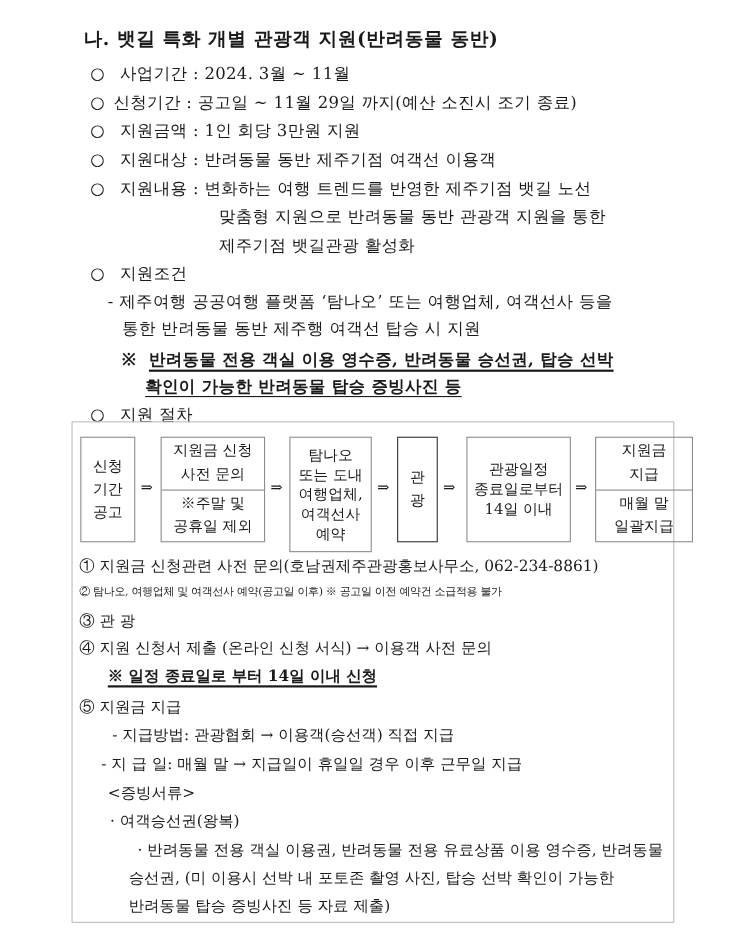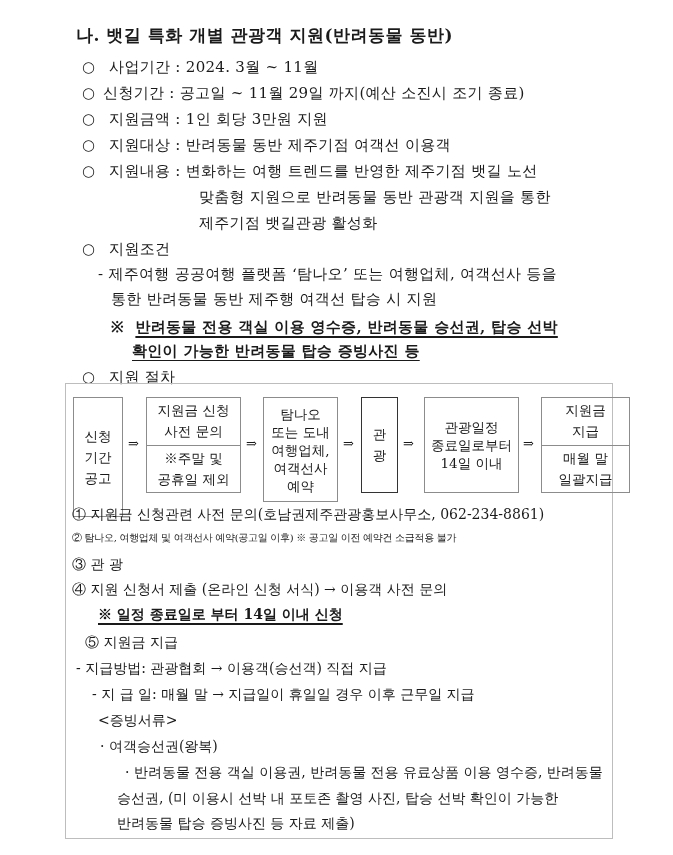--- a/index.html
+++ b/index.html
@@ -81,21 +81,21 @@
 </div>
 <div class="abs line bold ul" style="left:132px;top:342px;text-decoration:underline;">확인이 가능한 반려동물 탑승 증빙사진 등</div>
 
 <div class="abs line" style="left:82px;top:368px;">
   <span class="circ">○</span>
   <span style="margin-left:6px">지원 절차</span>
 </div>
 
 <div class="proc-box"></div>
 
-<div class="fbox" style="left:73px;top:397px;width:50px;height:120px;">
+<div class="fbox" style="left:73px;top:397px;width:50px;height:96px;">
   <div class="fcell">신청
 기간
 공고</div>
 </div>
 <div class="abs arrow" style="left:128px;">⇒</div>
 
 <div class="fbox" style="left:146px;top:397px;width:95px;height:96px;">
   <div class="fcell top">지원금 신청
 사전 문의</div>
   <div class="fcell">※주말 및
@@ -130,20 +130,20 @@
 지급</div>
   <div class="fcell">매월 말
 일괄지급</div>
 </div>
 
 <div class="abs pl" style="left:72px;top:506px;">① 지원금 신청관련 사전 문의(호남권제주관광홍보사무소, 062-234-8861)</div>
 <div class="abs pl" style="left:72px;top:531px;font-size:10px;letter-spacing:-0.3px;">② 탐나오, 여행업체 및 여객선사 예약(공고일 이후) ※ 공고일 이전 예약건 소급적용 불가</div>
 <div class="abs pl" style="left:72px;top:556px;">③ 관 광</div>
 <div class="abs pl" style="left:72px;top:581px;">④ 지원 신청서 제출 (온라인 신청 서식) → 이용객 사전 문의</div>
 <div class="abs pl bold ul" style="left:98px;top:606px;">※ 일정 종료일로 부터 14일 이내 신청</div>
-<div class="abs pl" style="left:85px;top:634px;">⑤ 지원금 지급</div>
-<div class="abs pl" style="left:76px;top:660px;">- 지급방법: 관광협회 → 이용객(승선객) 직접 지급</div>
+<div class="abs pl" style="left:72px;top:634px;">⑤ 지원금 지급</div>
+<div class="abs pl" style="left:102px;top:660px;">- 지급방법: 관광협회 → 이용객(승선객) 직접 지급</div>
 <div class="abs pl" style="left:92px;top:686px;">- 지 급 일: 매월 말 → 지급일이 휴일일 경우 이후 근무일 지급</div>
 <div class="abs pl" style="left:98px;top:712px;">&lt;증빙서류&gt;</div>
 <div class="abs pl" style="left:100px;top:738px;">· 여객승선권(왕복)</div>
 <div class="abs pl" style="left:100px;top:764px;margin-left:25px;">· 반려동물 전용 객실 이용권, 반려동물 전용 유료상품 이용 영수증, 반려동물</div>
 <div class="abs pl" style="left:117px;top:790px;">승선권, (미 이용시 선박 내 포토존 촬영 사진, 탑승 선박 확인이 가능한</div>
 <div class="abs pl" style="left:117px;top:815px;">반려동물 탑승 증빙사진 등 자료 제출)</div>
 
 </body></html>

